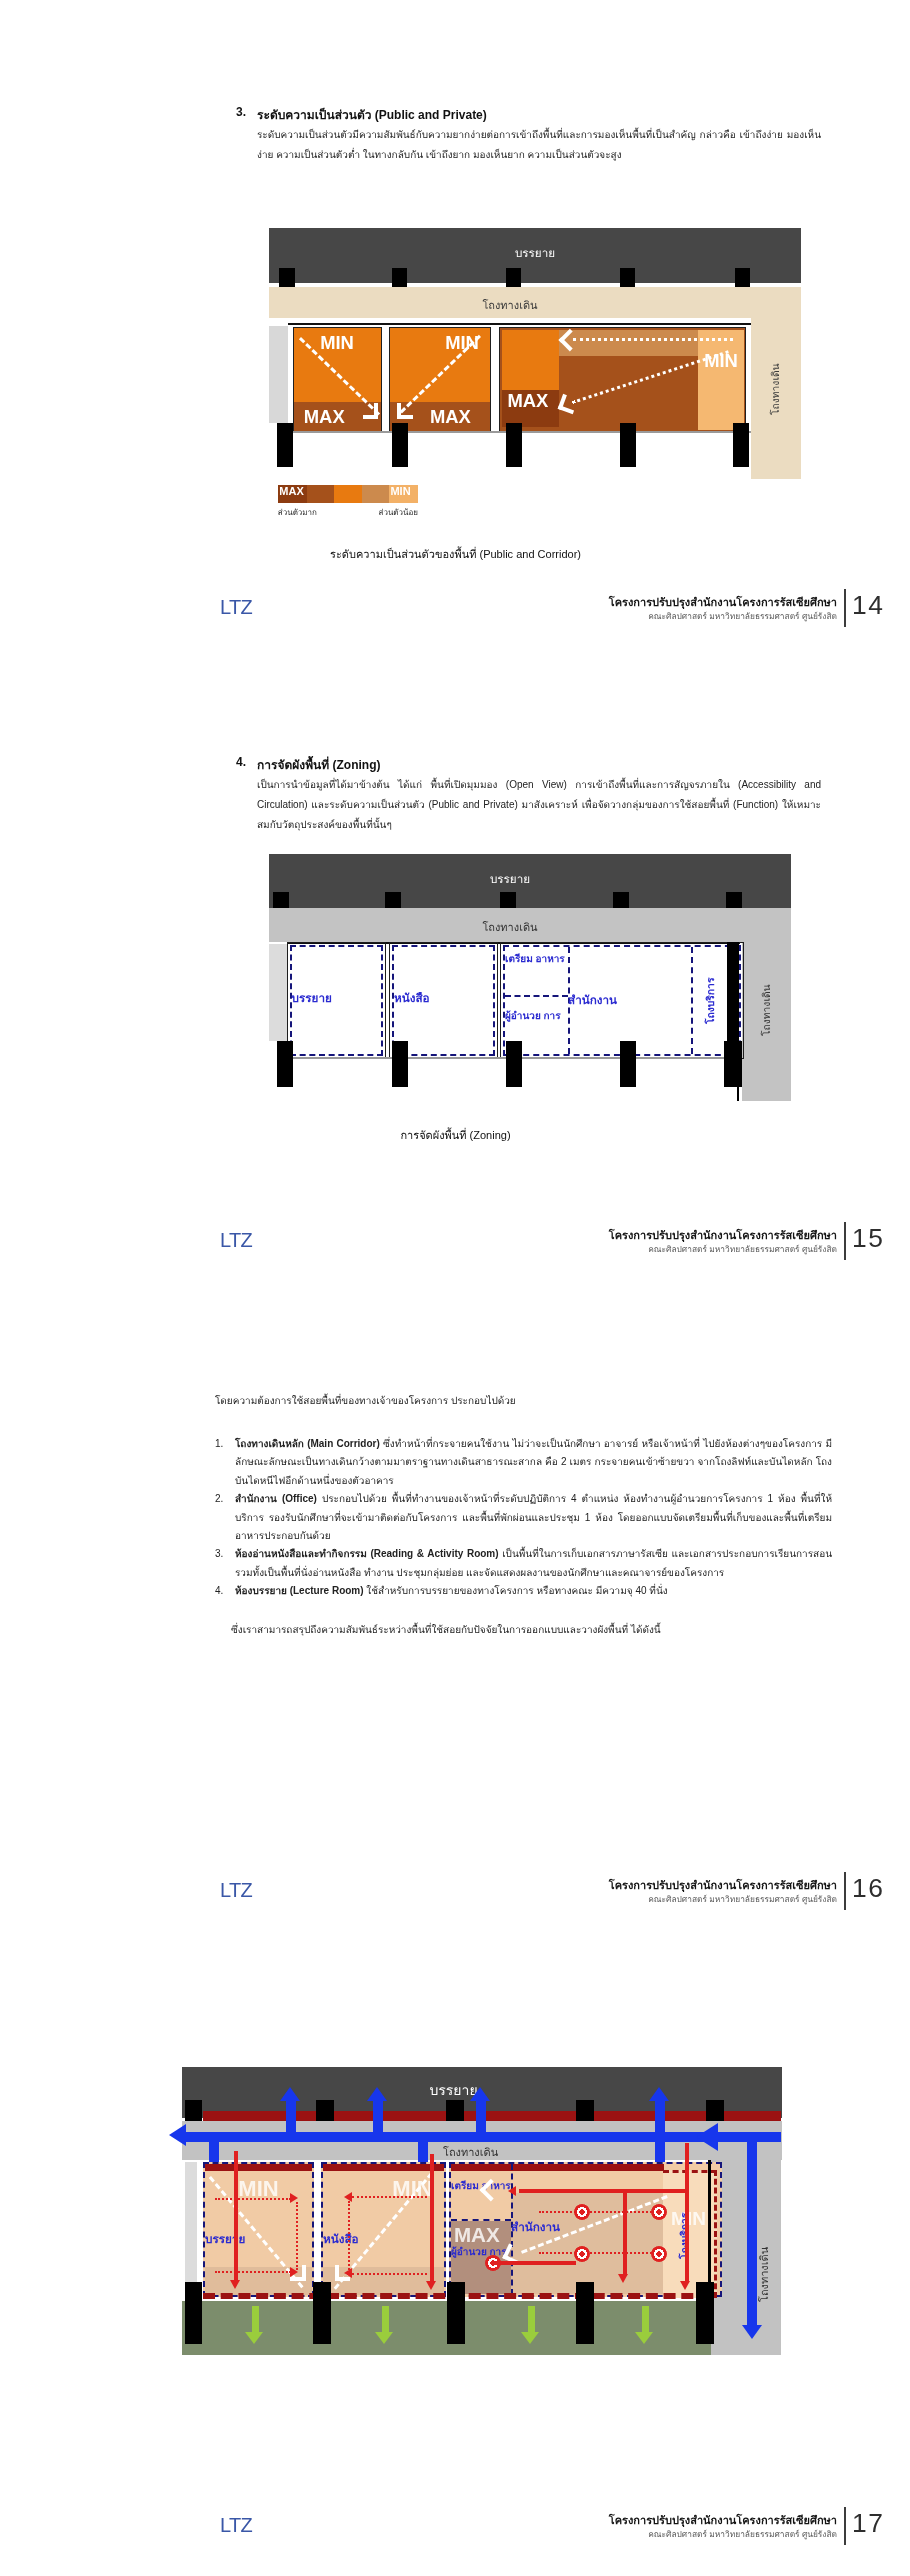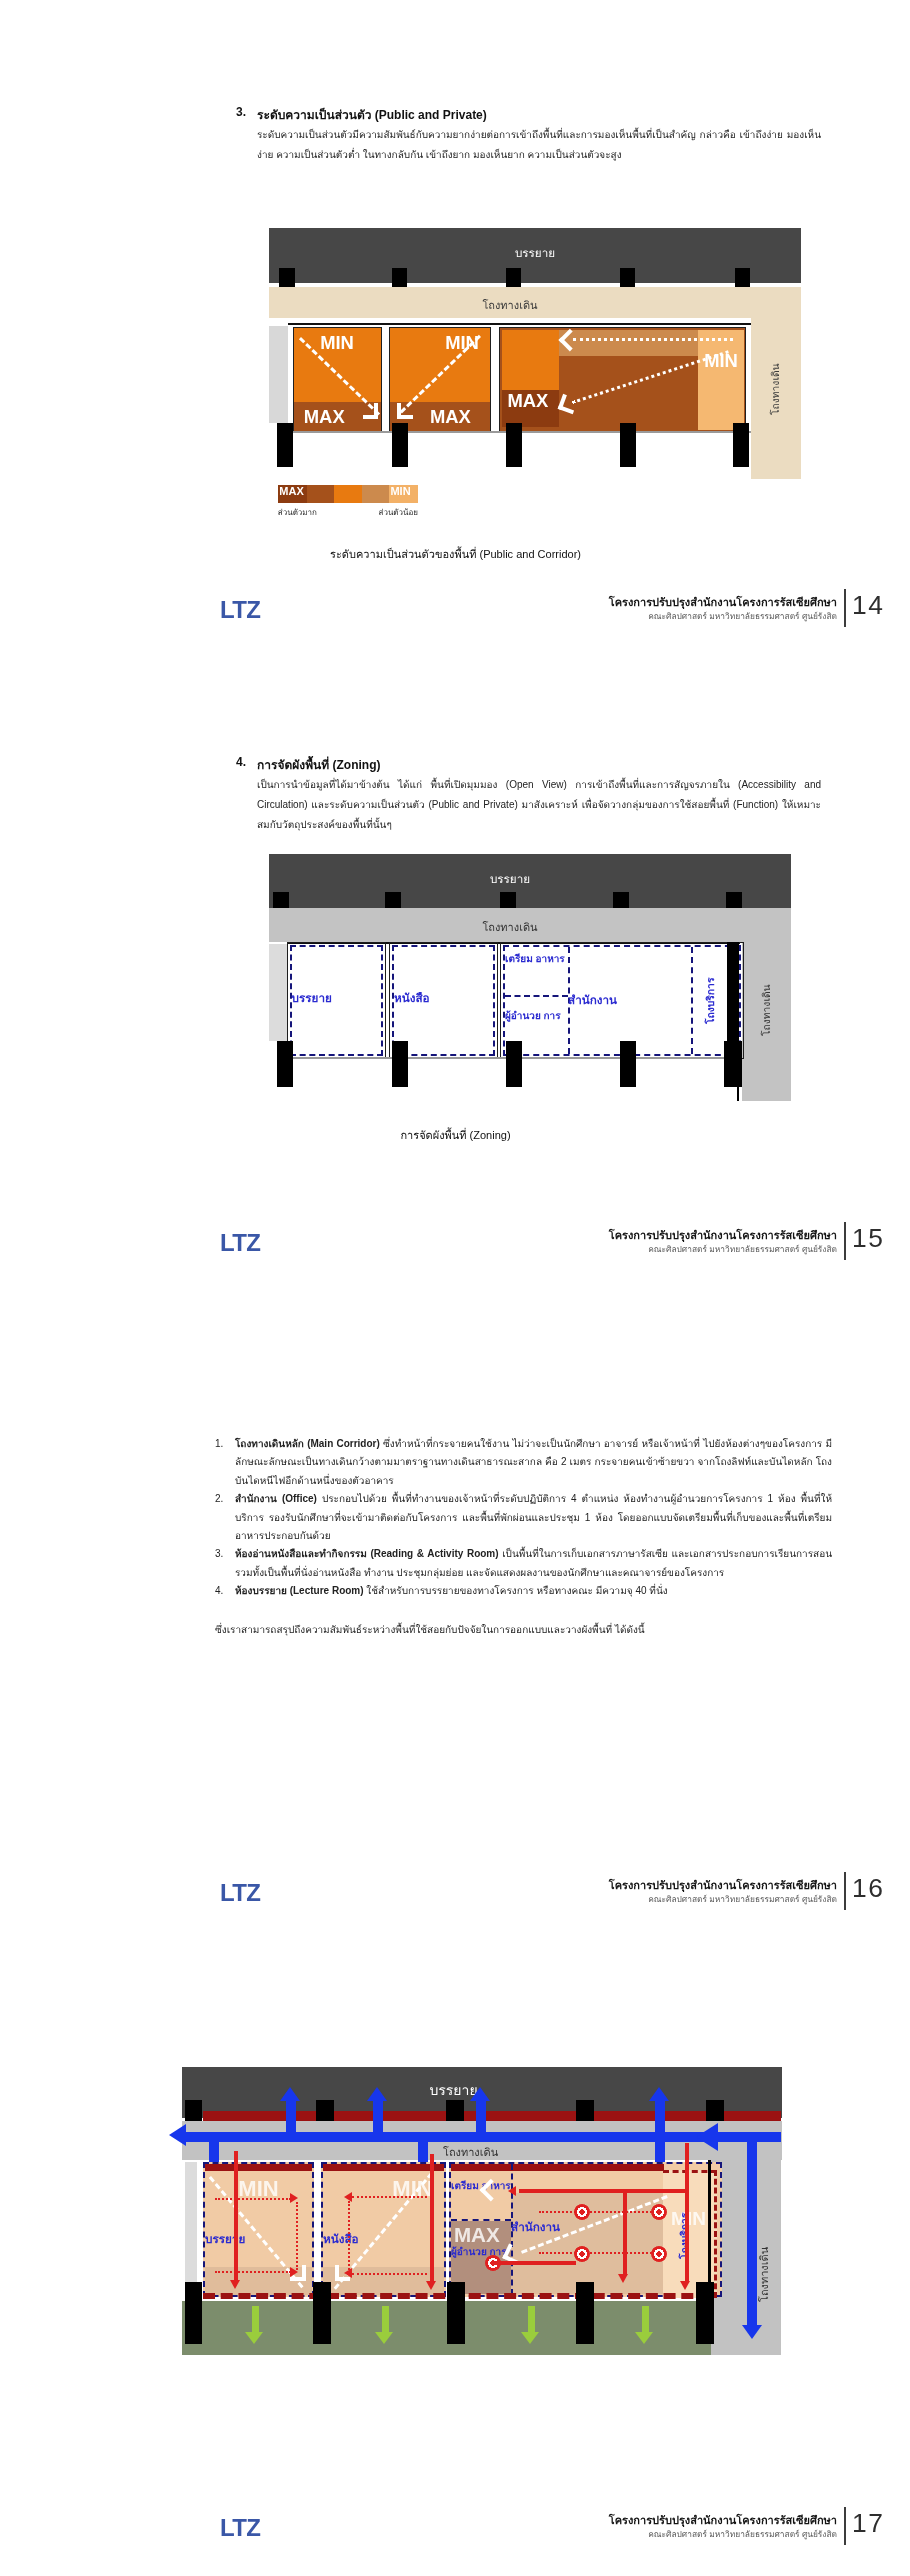--- a/index.html
+++ b/index.html
@@ -5,21 +5,21 @@
   html,body{margin:0;padding:0;background:#fff;}
   #canvas{position:relative;width:911px;height:2576px;background:#ffffff;overflow:hidden;
           font-family:"Liberation Sans",sans-serif;color:#1a1a1a;}
   .abs{position:absolute;}
   .b{font-weight:bold;}
   .h{font-size:12px;font-weight:bold;color:#111;}
   .body-txt{font-size:10px;line-height:20px;color:#222;text-align:justify;}
   .list-txt{font-size:10px;line-height:18.4px;color:#222;text-align:justify;}
   .caption{font-size:11px;color:#111;text-align:center;width:100%;}
   
-  .logo{font-size:24px;font-weight:bold;color:#3A57A7;letter-spacing:-0.7px;}
+  .logo{font-size:20px;font-weight:normal;color:#3A57A7;letter-spacing:-0.7px;}
   .f-title{font-size:11px;font-weight:bold;color:#141414;text-align:right;}
   .f-sub{font-size:8.4px;color:#555;text-align:right;}
   .f-bar{width:1.5px;background:#3c3c3c;}
   .f-num{font-size:26.4px;font-weight:300;color:#2e2e2e;letter-spacing:1.5px;}
   
   .col{background:#000;}
   .room-label{color:#2a2ad0;font-weight:bold;text-align:left;line-height:1.25;}
   .ghost{color:rgba(255,255,255,.8);font-weight:bold;}
   .vtext{writing-mode:vertical-rl;transform:rotate(180deg);text-align:center;}
   .wdash{border-top:3.7px dashed #fff;transform-origin:0 0;}
@@ -184,41 +184,42 @@
   <div class="abs caption" style="left:0;top:1126px;">การจัดผังพื้นที่ (Zoning)</div>
 
   <div class="abs" style="left:0;top:1223px;width:911px;height:44px;">
     <div class="abs logo" style="left:220px;top:5.9px;">LTZ</div>
     <div class="abs f-title" style="left:514px;top:2.9px;width:323px;">โครงการปรับปรุงสำนักงานโครงการรัสเซียศึกษา</div>
     <div class="abs f-sub" style="left:514px;top:19px;width:323px;">คณะศิลปศาสตร์ มหาวิทยาลัยธรรมศาสตร์ ศูนย์รังสิต</div>
     <div class="abs f-bar" style="left:844px;top:-1.5px;height:38px;"></div>
     <div class="abs f-num" style="left:852px;top:0px;">15</div>
   </div>
 
+  <div class="abs list-txt" style="left:215px;top:1392px;width:617px;">โดยความต้องการใช้สอยพื้นที่ของทางเจ้าของโครงการ ประกอบไปด้วย</div>
 
   <div class="abs" style="left:215px;top:1435px;width:617px;">
     <div style="display:flex;">
       <div class="list-txt" style="width:20px;flex:none;">1.</div>
       <div class="list-txt" style="flex:1;"><span class="b">โถงทางเดินหลัก (Main Corridor)</span> <span>ซึ่งทำหน้าที่กระจายคนใช้งาน ไม่ว่าจะเป็นนักศึกษา อาจารย์ หรือเจ้าหน้าที่ ไปยังห้องต่างๆของโครงการ มีลักษณะลักษณะเป็นทางเดินกว้างตามมาตราฐานทางเดินสาธารณะสากล คือ 2 เมตร กระจายคนเข้าซ้ายขวา จากโถงลิฟท์และบันไดหลัก โถงบันไดหนีไฟอีกด้านหนึ่งของตัวอาคาร</span></div>
     </div>
     <div style="display:flex;">
       <div class="list-txt" style="width:20px;flex:none;">2.</div>
       <div class="list-txt" style="flex:1;"><span class="b">สำนักงาน (Office)</span> <span>ประกอบไปด้วย พื้นที่ทำงานของเจ้าหน้าที่ระดับปฏิบัติการ 4 ตำแหน่ง ห้องทำงานผู้อำนวยการโครงการ 1 ห้อง พื้นที่ให้บริการ รองรับนักศึกษาที่จะเข้ามาติดต่อกับโครงการ และพื้นที่พักผ่อนและประชุม 1 ห้อง โดยออกแบบจัดเตรียมพื้นที่เก็บของและพื้นที่เตรียมอาหารประกอบกันด้วย</span></div>
     </div>
     <div style="display:flex;">
       <div class="list-txt" style="width:20px;flex:none;">3.</div>
       <div class="list-txt" style="flex:1;"><span class="b">ห้องอ่านหนังสือและทำกิจกรรม (Reading &amp; Activity Room)</span> <span>เป็นพื้นที่ในการเก็บเอกสารภาษารัสเซีย และเอกสารประกอบการเรียนการสอน รวมทั้งเป็นพื้นที่นั่งอ่านหนังสือ ทำงาน ประชุมกลุ่มย่อย และจัดแสดงผลงานของนักศึกษาและคณาจารย์ของโครงการ</span></div>
     </div>
     <div style="display:flex;">
       <div class="list-txt" style="width:20px;flex:none;">4.</div>
       <div class="list-txt" style="flex:1;"><span class="b">ห้องบรรยาย (Lecture Room)</span> <span>ใช้สำหรับการบรรยายของทางโครงการ หรือทางคณะ มีความจุ 40 ที่นั่ง</span></div>
     </div>
   </div>
 
-  <div class="abs list-txt" style="left:215px;top:1621px;width:617px;">ซึ่งเราสามารถสรุปถึงความสัมพันธ์ระหว่างพื้นที่ใช้สอยกับปัจจัยในการออกแบบและวางผังพื้นที่ ได้ดังนี้</div>
+  <div class="abs list-txt" style="left:231px;top:1621px;width:617px;">ซึ่งเราสามารถสรุปถึงความสัมพันธ์ระหว่างพื้นที่ใช้สอยกับปัจจัยในการออกแบบและวางผังพื้นที่ ได้ดังนี้</div>
 
   <div class="abs" style="left:0;top:1873px;width:911px;height:44px;">
     <div class="abs logo" style="left:220px;top:5.9px;">LTZ</div>
     <div class="abs f-title" style="left:514px;top:2.9px;width:323px;">โครงการปรับปรุงสำนักงานโครงการรัสเซียศึกษา</div>
     <div class="abs f-sub" style="left:514px;top:19px;width:323px;">คณะศิลปศาสตร์ มหาวิทยาลัยธรรมศาสตร์ ศูนย์รังสิต</div>
     <div class="abs f-bar" style="left:844px;top:-1.5px;height:38px;"></div>
     <div class="abs f-num" style="left:852px;top:0px;">16</div>
   </div>
 
   <div class="abs" style="left:182px;top:2067px;width:613px;height:294px;">

